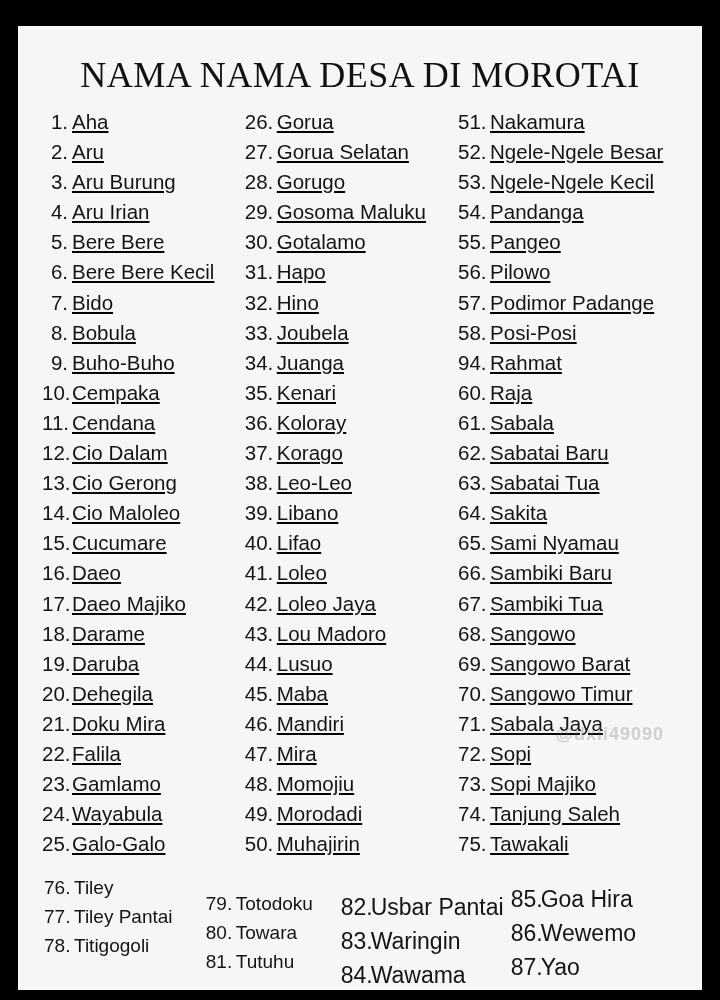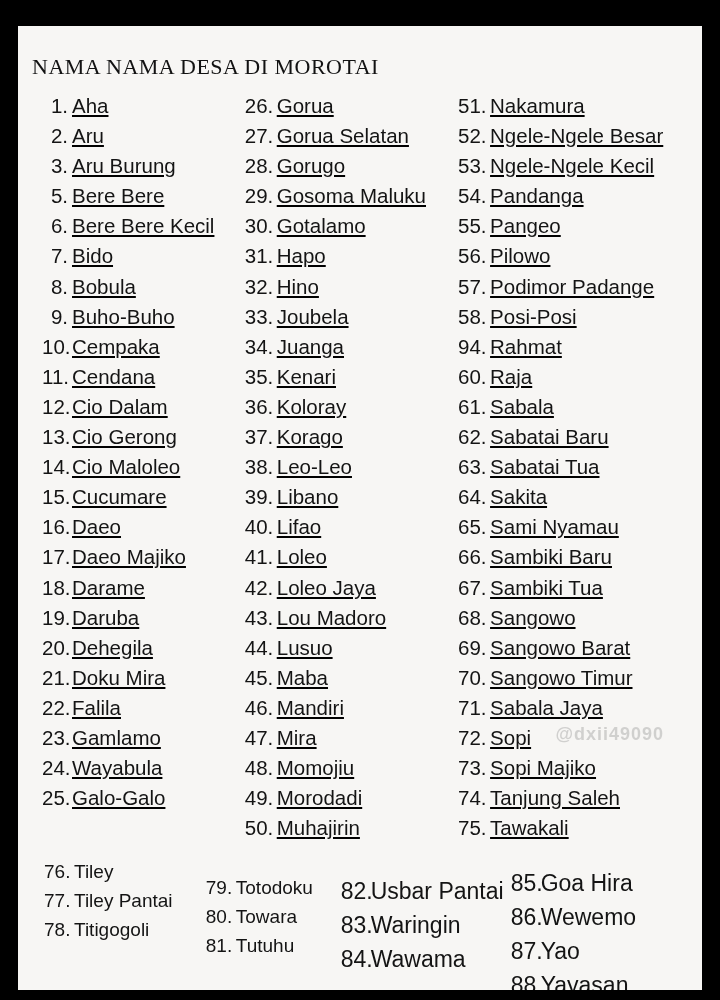--- a/index.html
+++ b/index.html
@@ -24,23 +24,23 @@
   .sheet {
     position: relative;
     width: 100%;
     height: 100%;
     background: #f7f6f4;
     box-sizing: border-box;
     padding: 18px 14px 6px 14px;
     overflow: hidden;
   }
   .title {
-    text-align: left;
+    text-align: center;
     font-family: "Liberation Serif", serif;
-    font-size: 22px;
+    font-size: 36px;
     letter-spacing: 0.5px;
     color: #121212;
     margin: 10px 0 16px 0;
     font-weight: 400;
   }
   .main-cols {
     display: flex;
     justify-content: space-between;
     align-items: flex-start;
     padding: 0 6px 0 10px;
@@ -110,20 +110,21 @@
 
 <div class="page">
   <div class="sheet">
     <div class="title">NAMA NAMA DESA DI MOROTAI</div>
 
     <div class="main-cols">
       <div class="col col-1">
         <div class="entry"><span class="num">1.</span><span>Aha</span></div>
         <div class="entry"><span class="num">2.</span><span>Aru</span></div>
         <div class="entry"><span class="num">3.</span><span>Aru Burung</span></div>
+        <div class="entry"><span class="num">4.</span><span>Aru Irian</span></div>
         <div class="entry"><span class="num">5.</span><span>Bere Bere</span></div>
         <div class="entry"><span class="num">6.</span><span>Bere Bere Kecil</span></div>
         <div class="entry"><span class="num">7.</span><span>Bido</span></div>
         <div class="entry"><span class="num">8.</span><span>Bobula</span></div>
         <div class="entry"><span class="num">9.</span><span>Buho-Buho</span></div>
         <div class="entry"><span class="num">10.</span><span>Cempaka</span></div>
         <div class="entry"><span class="num">11.</span><span>Cendana</span></div>
         <div class="entry"><span class="num">12.</span><span>Cio Dalam</span></div>
         <div class="entry"><span class="num">13.</span><span>Cio Gerong</span></div>
         <div class="entry"><span class="num">14.</span><span>Cio Maloleo</span></div>

